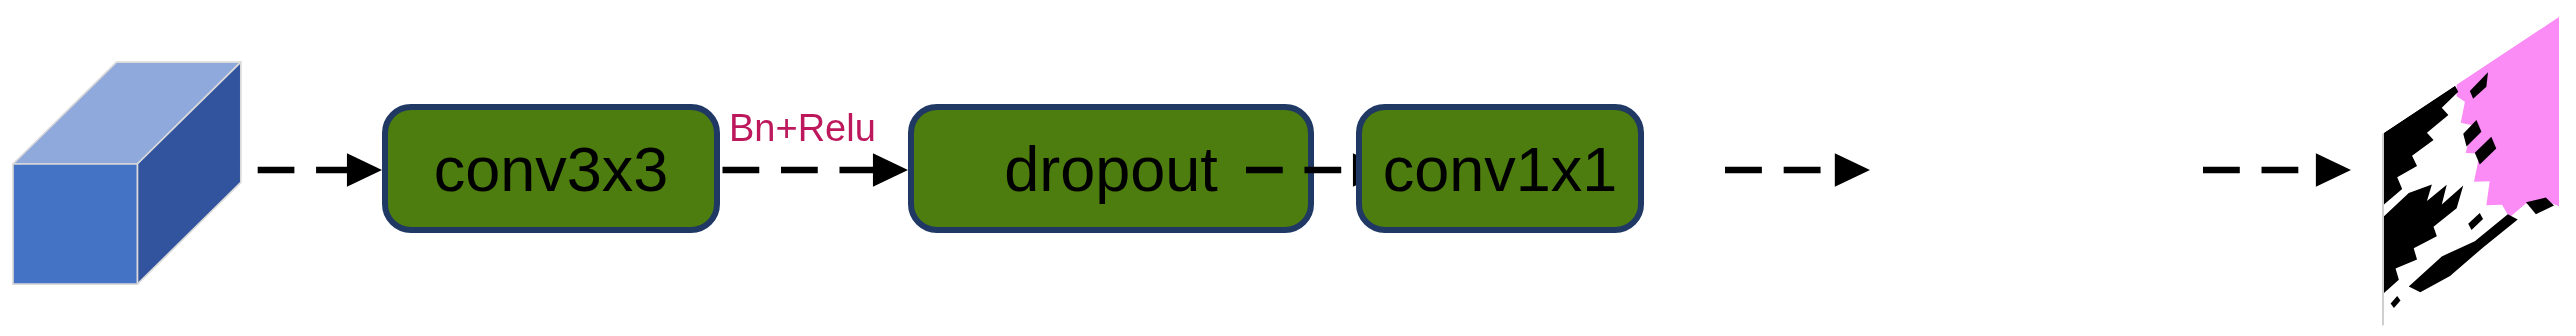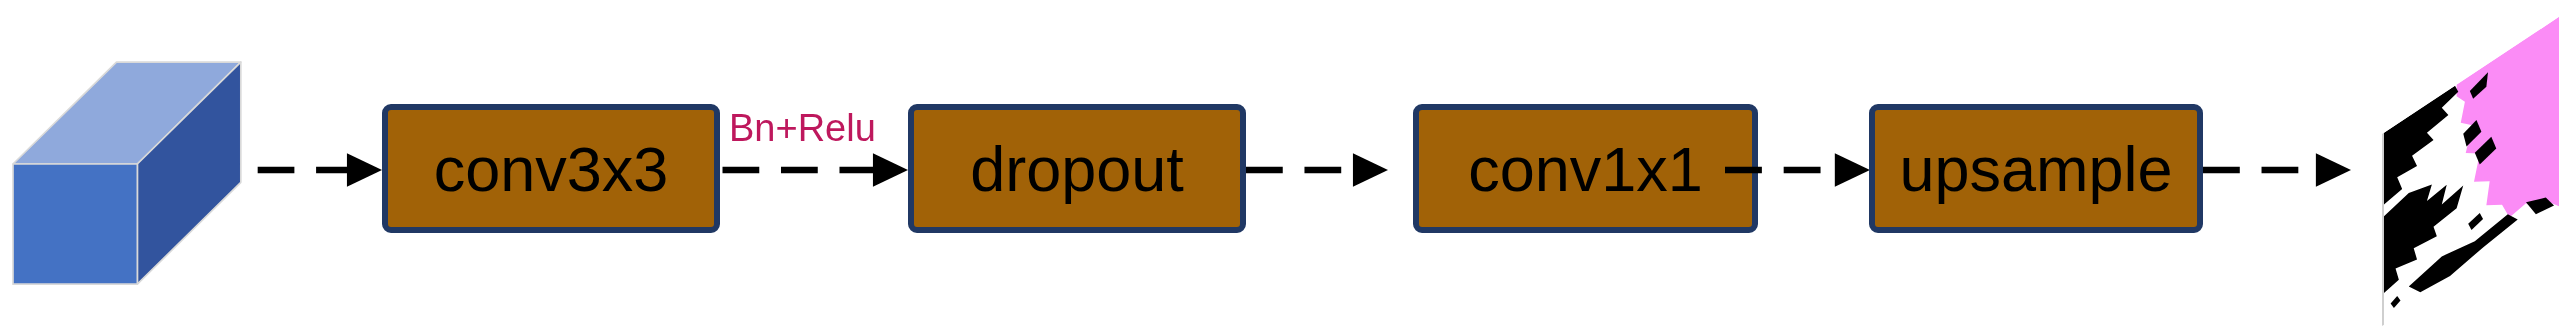--- a/index.html
+++ b/index.html
@@ -2,21 +2,21 @@
 <html style="font-size:13.4px"><head>
 <meta charset="utf-8">
 <style>
   html,body{margin:0;padding:0;background:#fff;}
   #stage{
     position:relative;width:2576px;height:337px;background:#ffffff;
     font-family:"Liberation Sans",sans-serif;overflow:hidden;
   }
   .box{
     position:absolute;top:104px;height:129px;box-sizing:border-box;
-    border:6.7px solid #203864;border-radius:9px;background:#a16207;
+    border:6.7px solid #203864;border-radius:29px;background:#4d7c0f;
     display:flex;align-items:center;justify-content:center;
     font-size:63px;color:#000;white-space:nowrap;
   }
   .arrow{position:absolute;top:149px;height:42px;}
   .edge-label{
     position:absolute;left:729px;top:107px;font-size:38px;color:#be185d;
     white-space:nowrap;
   }
   .cuboid{position:absolute;left:8.4px;top:57px;}
   .outimg{
@@ -46,41 +46,38 @@
     <span>conv3x3</span>
   </div>
 
   <div class="edge-label">Bn+Relu</div>
 
   <svg class="arrow" style="left:720px" width="188" height="42" viewBox="0 0 225 50">
     <line x1="3" y1="25" x2="185" y2="25" stroke="#000" stroke-width="8" stroke-dasharray="44 26"></line>
     <polygon points="183,5 225,25 183,45" fill="#000"></polygon>
   </svg>
 
-  <div class="box" style="left:908px;width:338px">
+  <div class="box" style="left:908px;width:406px">
     <span>dropout</span>
   </div>
 
   <svg class="arrow" style="left:1246px" width="142" height="42" viewBox="0 0 170 50">
     <line x1="0" y1="25" x2="130" y2="25" stroke="#000" stroke-width="8" stroke-dasharray="44 26"></line>
     <polygon points="128,5 170,25 128,45" fill="#000"></polygon>
   </svg>
 
-  <div class="box" style="left:1413px;width:345px">
+  <div class="box" style="left:1356px;width:288px">
     <span>conv1x1</span>
   </div>
 
   <svg class="arrow" style="left:1725px" width="145" height="42" viewBox="0 0 173 50">
     <line x1="0" y1="25" x2="133" y2="25" stroke="#000" stroke-width="8" stroke-dasharray="44 26"></line>
     <polygon points="131,5 173,25 131,45" fill="#000"></polygon>
   </svg>
 
-  <div class="box" style="left:1869px;width:334px">
-    <span>upsample</span>
-  </div>
 
   <svg class="arrow" style="left:2203px" width="148" height="42" viewBox="0 0 177 50">
     <line x1="0" y1="25" x2="137" y2="25" stroke="#000" stroke-width="8" stroke-dasharray="44 26"></line>
     <polygon points="135,5 177,25 135,45" fill="#000"></polygon>
   </svg>
 
   <div class="outimg">
     <svg viewBox="0 0 212 230" preserveAspectRatio="none">
       <rect x="0" y="0" width="212" height="230" fill="#FFFFFF"></rect>
 

